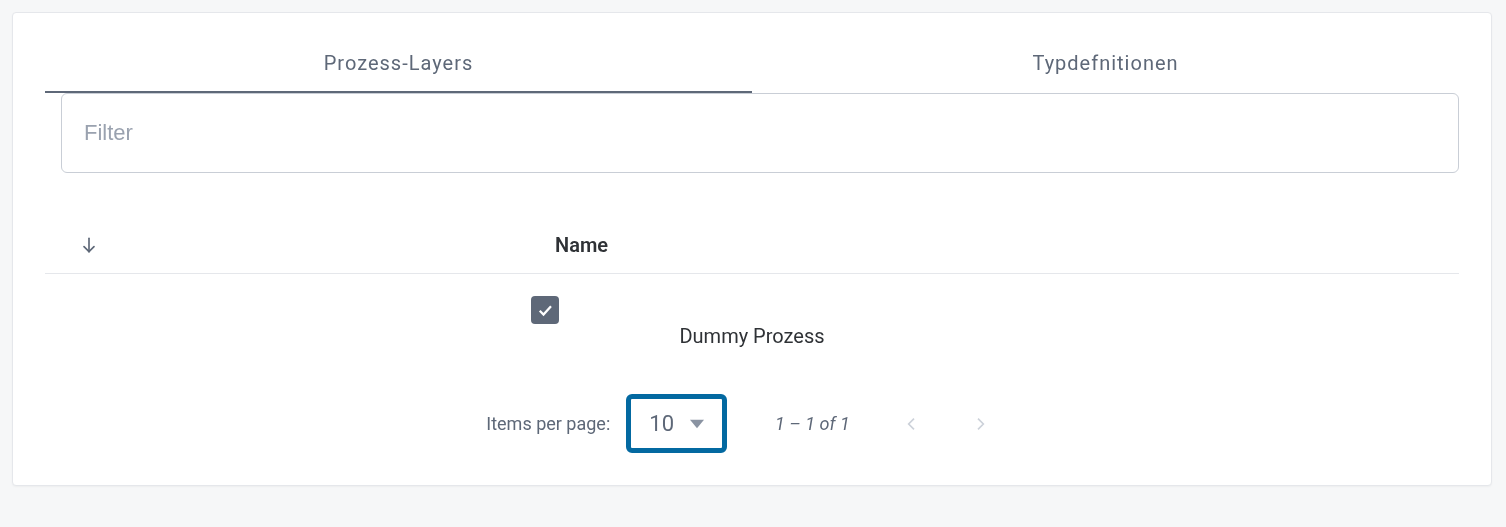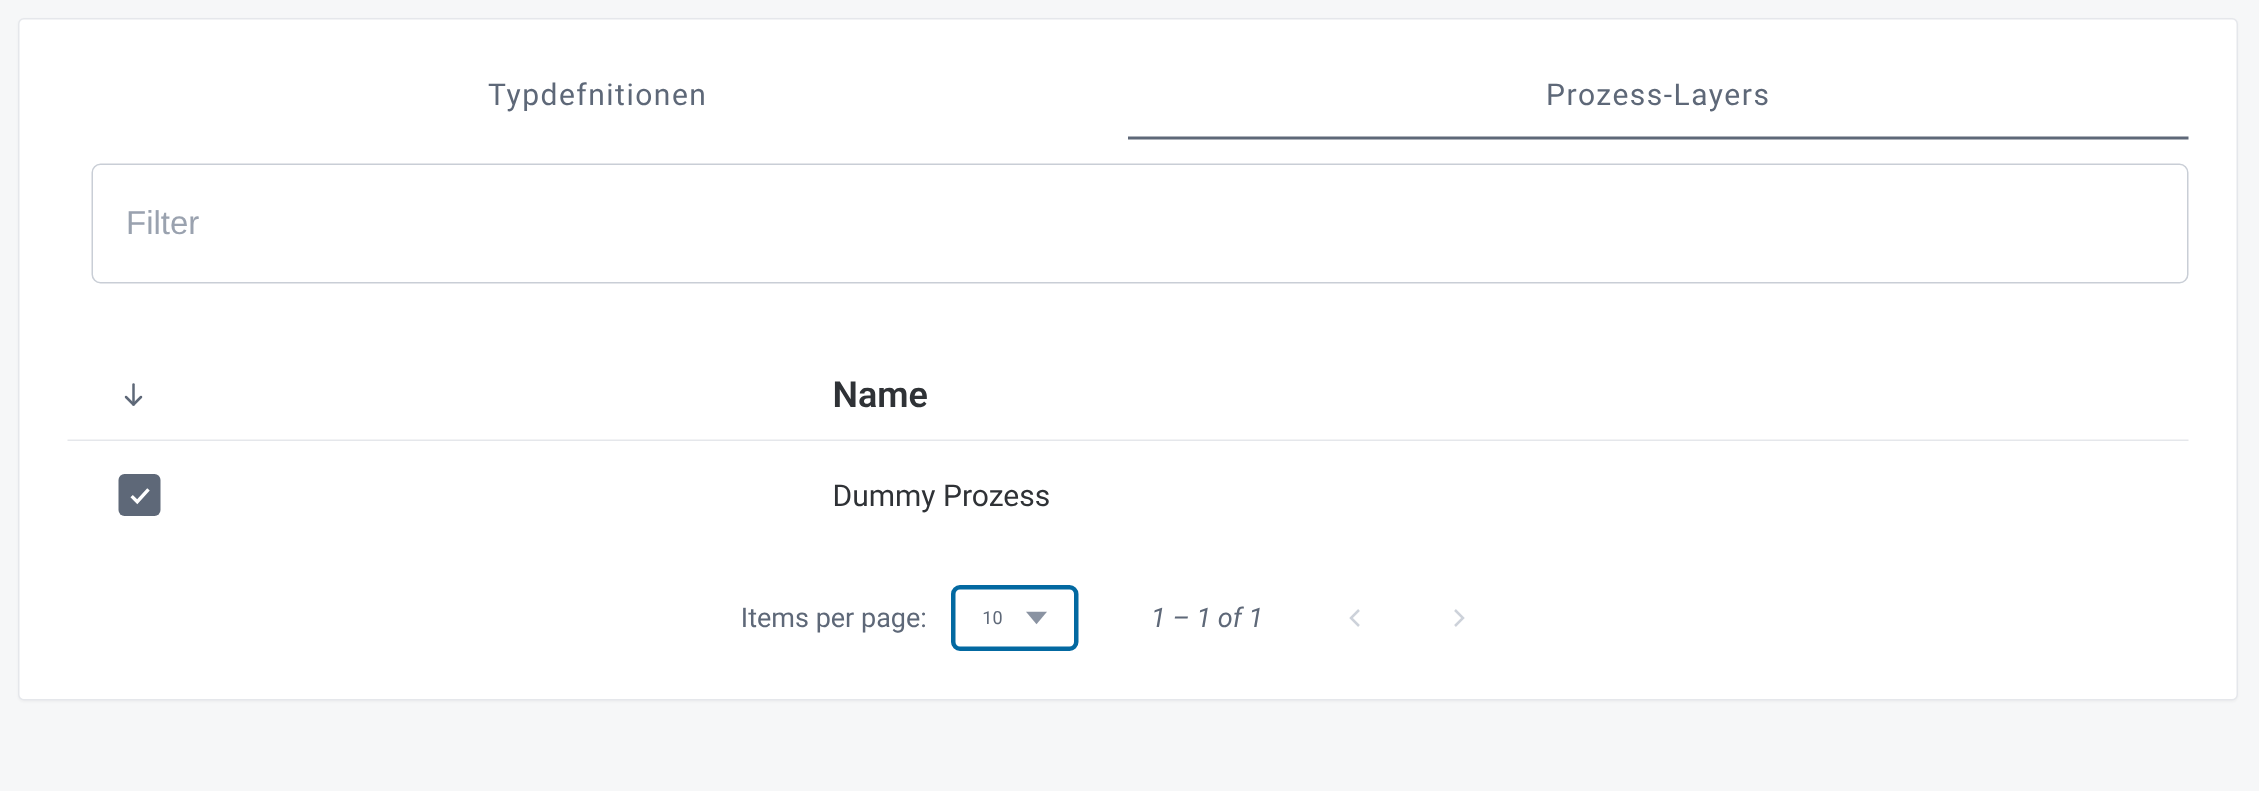--- a/index.html
+++ b/index.html
@@ -30,21 +30,20 @@
     letter-spacing: 1px;
     color: #5e6878;
     cursor: pointer;
     border-bottom: 2px solid transparent;
     user-select: none;
   }
   .tab.active {
     border-bottom: 2px solid #5e6878;
   }
   .filter-wrap {
-    margin-top: 16px;
     padding-left: 16px;
   }
   .filter-input {
     width: 100%;
     height: 80px;
     border: 1px solid #c9ced6;
     border-radius: 6px;
     padding: 0 22px;
     font-size: 22px;
     color: #444;
@@ -68,31 +67,32 @@
     padding: 16px 0;
   }
   .col-sort {
     width: 510px;
     padding-left: 34px;
     display: flex;
     align-items: center;
   }
   .col-name {
     flex: 1;
-    font-size: 24px;
+    font-size: 20px;
     font-weight: 600;
     color: #2f3236;
   }
   .sort-icon {
     width: 20px; height: 20px;
     color: #5e6878;
     cursor: pointer;
   }
   .trow {
     padding: 22px 0;
+    flex-direction: column;
   }
   .checkbox {
     width: 28px; height: 28px;
     border-radius: 4px;
     background: #5e6878;
     display: inline-flex;
     align-items: center;
     justify-content: center;
     cursor: pointer;
     margin-left: 34px;
@@ -116,48 +116,48 @@
     justify-content: center;
     gap: 48px;
     color: #5e6878;
     font-size: 18px;
   }
   .ipp-label { color: #5e6878; }
   .page-size {
     display: inline-flex;
     align-items: center;
     gap: 16px;
-    border: 3px solid #0369a1;
+    border: 5px solid #0369a1;
     border-radius: 6px;
     padding: 12px 18px;
     cursor: pointer;
     color: #5e6878;
-    font-size: 12px;
+    font-size: 22px;
     user-select: none;
   }
   .page-size svg { width: 14px; height: 14px; fill: #8a93a2; }
   .range { color: #5e6878; font-style: italic; }
   .nav-btn {
     width: 28px; height: 28px;
     display: inline-flex;
     align-items: center; justify-content: center;
     cursor: pointer;
   }
   .nav-btn svg { width: 16px; height: 16px; stroke: #cdd2da; stroke-width: 2.5; fill: none; }
   .ipp-group { display:flex; align-items:center; gap:16px; }
   .nav-group { display:flex; align-items:center; gap:40px; margin-right:24px; }
 </style>
 </head>
 <body>
 
 <div class="card">
 
   <div class="tabs">
+    <div class="tab active">Prozess-Layers</div>
     <div class="tab">Typdefnitionen</div>
-    <div class="tab active">Prozess-Layers</div>
   </div>
 
   <div class="filter-wrap">
     <input class="filter-input" type="text" placeholder="Filter" style="">
   </div>
 
   <div class="table">
     <div class="thead">
       <div class="col-sort">
         <svg class="sort-icon" viewBox="0 0 24 24">

